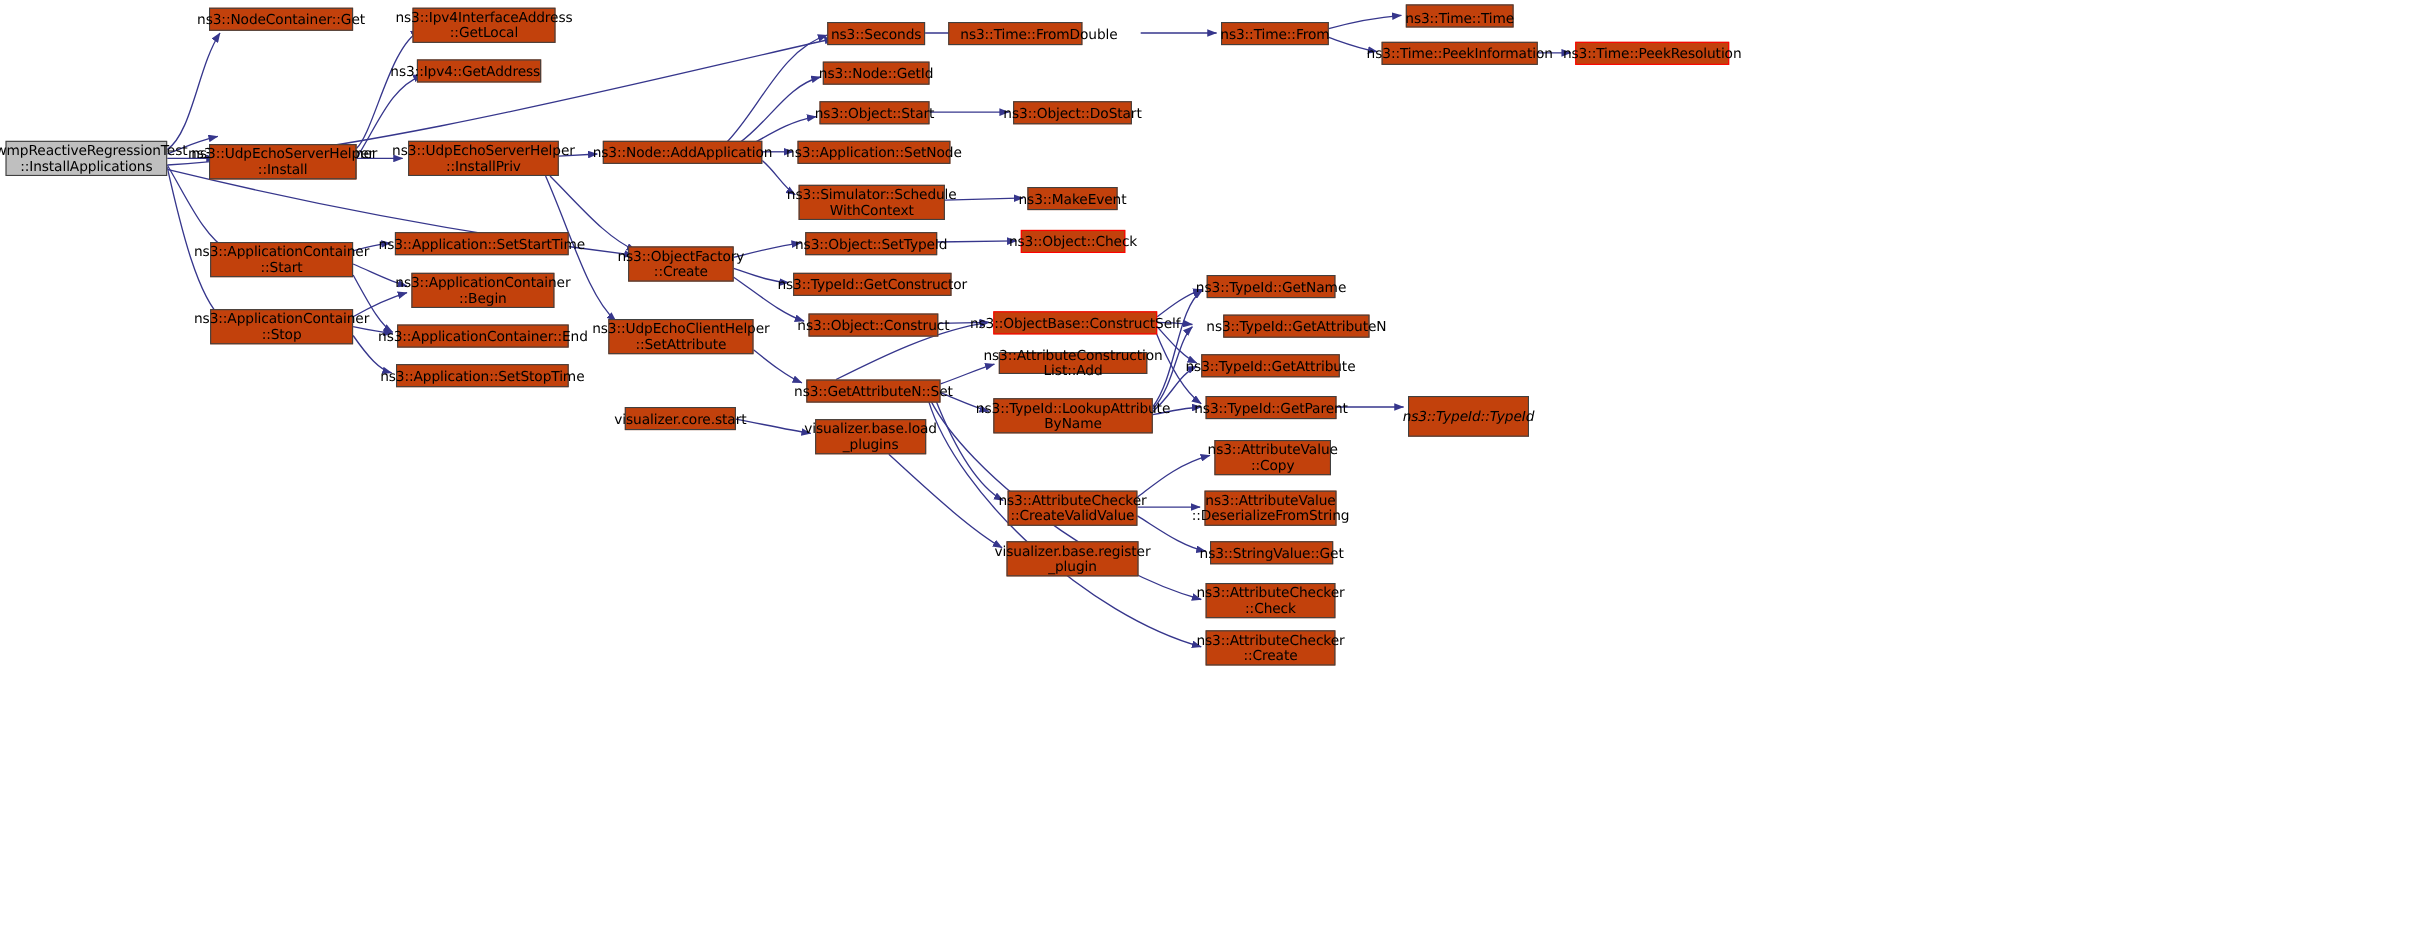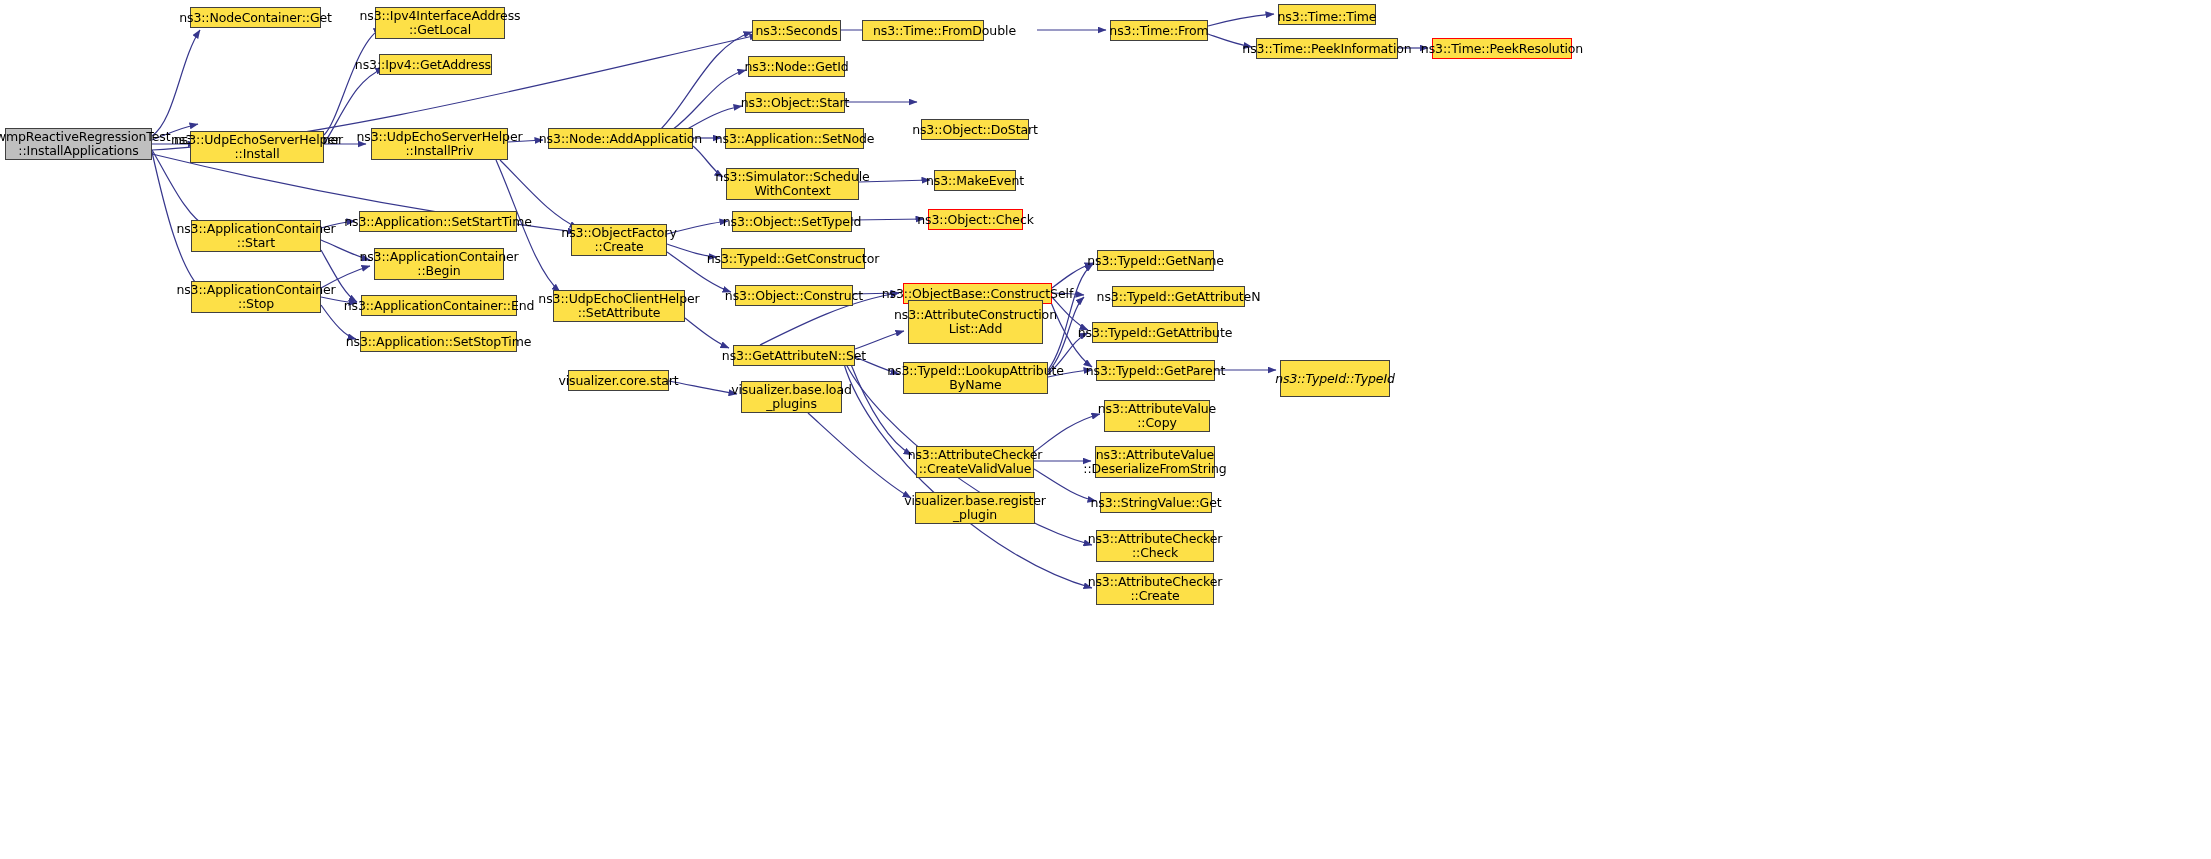--- a/index.html
+++ b/index.html
@@ -21,21 +21,21 @@
     left: 0;
     top: 0;
     width: 2211px;
     height: 859px;
     pointer-events: none;
   }
   .node {
     position: absolute;
     box-sizing: border-box;
     border: 1px solid #404040;
-    background: #fde047;
+    background: #c2410c;
     color: #000000;
     font-size: 12.5px;
     line-height: 14px;
     display: flex;
     align-items: center;
     justify-content: center;
     text-align: center;
     white-space: pre-line;
     letter-spacing: -0.1px;
     z-index: 2;
@@ -138,42 +138,42 @@
       <div class="node" style="left: 748px; top: 56px; width: 97px; height: 21px;"><span>ns3::Node::GetId</span></div>
       <div class="node" style="left: 745px; top: 92px; width: 100px; height: 21px;"><span>ns3::Object::Start</span></div>
       <div class="node" style="left: 725px; top: 128px; width: 139px; height: 21px;"><span>ns3::Application::SetNode</span></div>
       <div class="node" style="left: 726px; top: 168px; width: 133px; height: 32px;"><span>ns3::Simulator::Schedule
 WithContext</span></div>
       <div class="node" style="left: 862px; top: 20px; width: 122px; height: 21px; padding-left: 43px;"><span>ns3::Time::FromDouble</span></div>
       <div class="node" style="left: 1110px; top: 20px; width: 98px; height: 21px;"><span>ns3::Time::From</span></div>
       <div class="node" style="left: 1278px; top: 4px; width: 98px; height: 21px; align-items: flex-end;"><span>ns3::Time::Time</span></div>
       <div class="node" style="left: 1256px; top: 38px; width: 142px; height: 21px;"><span>ns3::Time::PeekInformation</span></div>
       <div class="node alert" style="left: 1432px; top: 38px; width: 140px; height: 21px;"><span>ns3::Time::PeekResolution</span></div>
-      <div class="node" style="left: 921px; top: 92px; width: 108px; height: 21px; margin-top: 27px;"><span>ns3::Object::DoStart</span></div>
+      <div class="node" style="left: 921px; top: 92px; width: 108px; height: 21px;"><span>ns3::Object::DoStart</span></div>
       <div class="node" style="left: 934px; top: 170px; width: 82px; height: 21px;"><span>ns3::MakeEvent</span></div>
       <div class="node" style="left: 359px; top: 211px; width: 158px; height: 21px;"><span>ns3::Application::SetStartTime</span></div>
       <div class="node" style="left: 191px; top: 220px; width: 130px; height: 32px;"><span>ns3::ApplicationContainer
 ::Start</span></div>
       <div class="node" style="left: 374px; top: 248px; width: 130px; height: 32px;"><span>ns3::ApplicationContainer
 ::Begin</span></div>
       <div class="node" style="left: 191px; top: 281px; width: 130px; height: 32px;"><span>ns3::ApplicationContainer
 ::Stop</span></div>
       <div class="node" style="left: 361px; top: 295px; width: 156px; height: 21px;"><span>ns3::ApplicationContainer::End</span></div>
       <div class="node" style="left: 360px; top: 331px; width: 157px; height: 21px;"><span>ns3::Application::SetStopTime</span></div>
       <div class="node" style="left: 571px; top: 224px; width: 96px; height: 32px;"><span>ns3::ObjectFactory
 ::Create</span></div>
       <div class="node" style="left: 732px; top: 211px; width: 120px; height: 21px;"><span>ns3::Object::SetTypeId</span></div>
       <div class="node" style="left: 721px; top: 248px; width: 144px; height: 21px;"><span>ns3::TypeId::GetConstructor</span></div>
       <div class="node" style="left: 735px; top: 285px; width: 118px; height: 21px;"><span>ns3::Object::Construct</span></div>
       <div class="node alert" style="left: 928px; top: 209px; width: 95px; height: 21px;"><span>ns3::Object::Check</span></div>
       <div class="node alert" style="left: 903px; top: 283px; width: 149px; height: 21px;"><span>ns3::ObjectBase::ConstructSelf</span></div>
       <div class="node" style="left: 553px; top: 290px; width: 132px; height: 32px;"><span>ns3::UdpEchoClientHelper
 ::SetAttribute</span></div>
       <div class="node" style="left: 733px; top: 345px; width: 122px; height: 21px;"><span>ns3::GetAttributeN::Set</span></div>
-      <div class="node" style="left: 908px; top: 300px; width: 135px; height: 44px;"><span>ns3::AttributeConstruction
+      <div class="node" style="left: 908px; top: 320px; width: 135px; height: 20px;"><span>ns3::AttributeConstruction
 List::Add</span></div>
       <div class="node" style="left: 903px; top: 362px; width: 145px; height: 32px;"><span>ns3::TypeId::LookupAttribute
 ByName</span></div>
       <div class="node" style="left: 1097px; top: 250px; width: 117px; height: 21px;"><span>ns3::TypeId::GetName</span></div>
       <div class="node" style="left: 1088px; top: 286px; width: 133px; height: 21px; margin-left: 24px;"><span>ns3::TypeId::GetAttributeN</span></div>
       <div class="node" style="left: 1092px; top: 322px; width: 126px; height: 21px;"><span>ns3::TypeId::GetAttribute</span></div>
       <div class="node" style="left: 1096px; top: 360px; width: 119px; height: 21px;"><span>ns3::TypeId::GetParent</span></div>
       <div class="node" style="left: 1280px; top: 360px; width: 110px; height: 37px; font-style: italic;"><span>ns3::TypeId::TypeId</span></div>
       <div class="node" style="left: 568px; top: 370px; width: 101px; height: 21px;"><span>visualizer.core.start</span></div>
       <div class="node" style="left: 741px; top: 381px; width: 101px; height: 32px;"><span>visualizer.base.load

